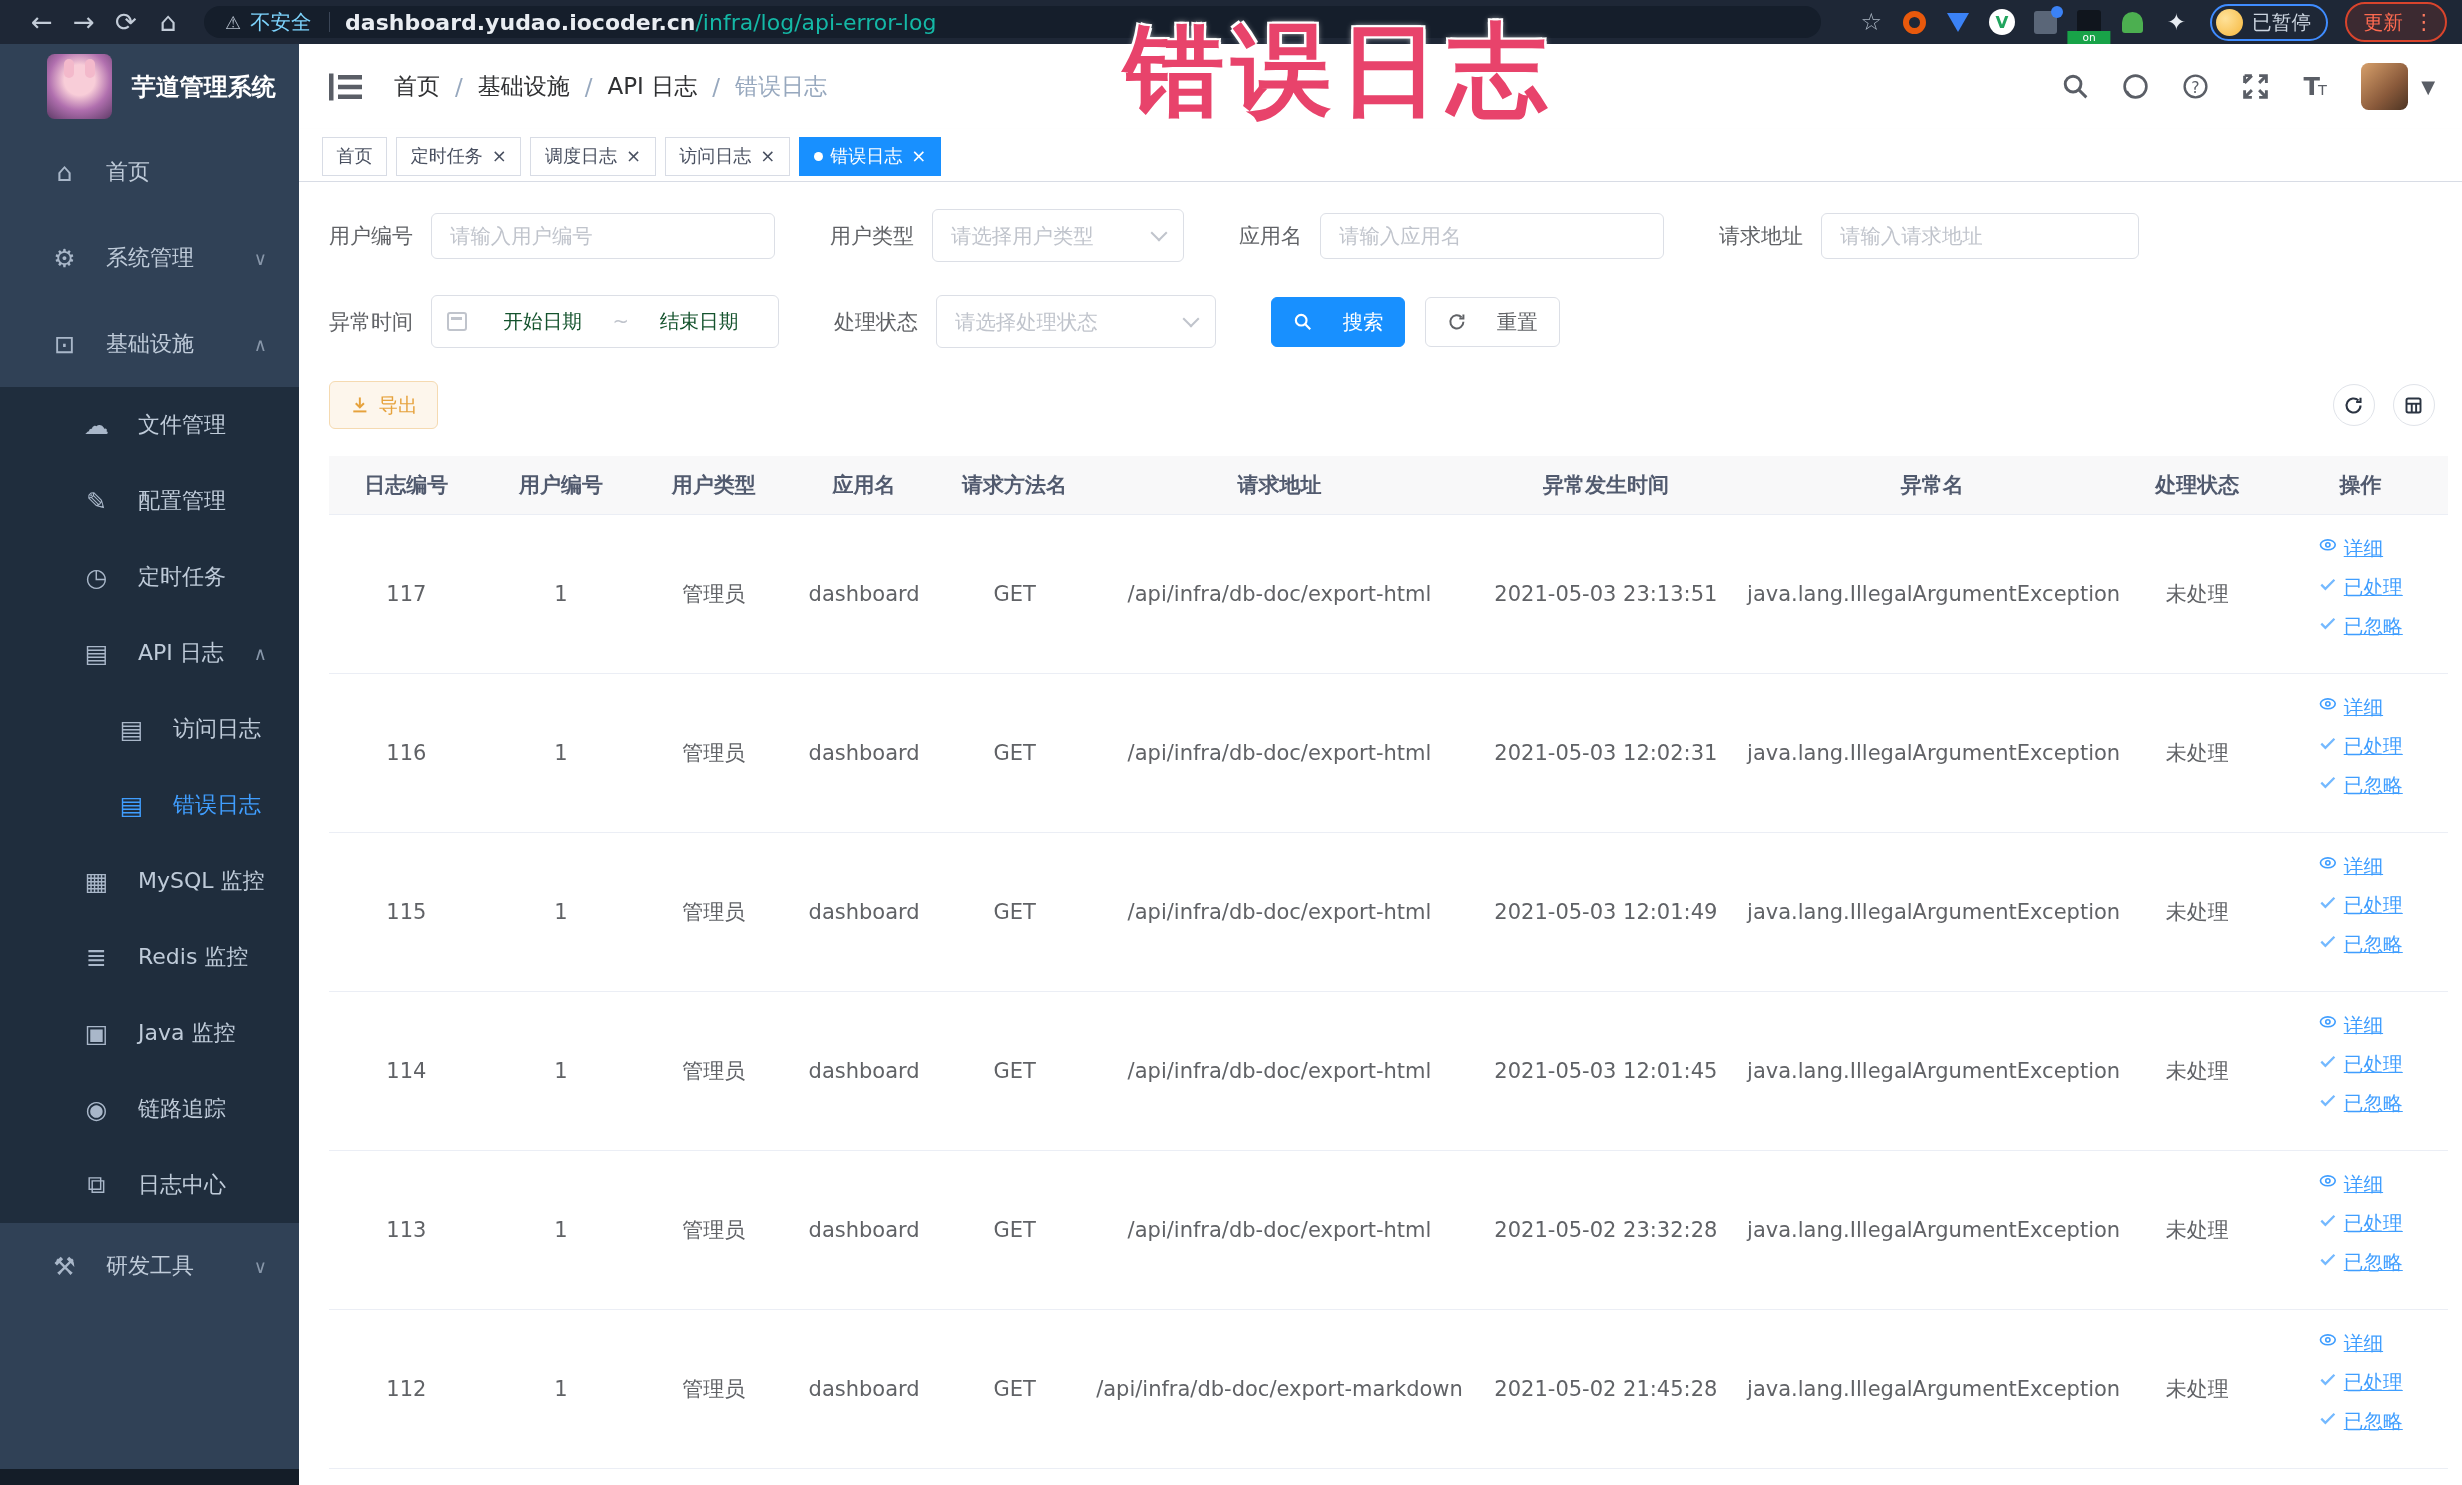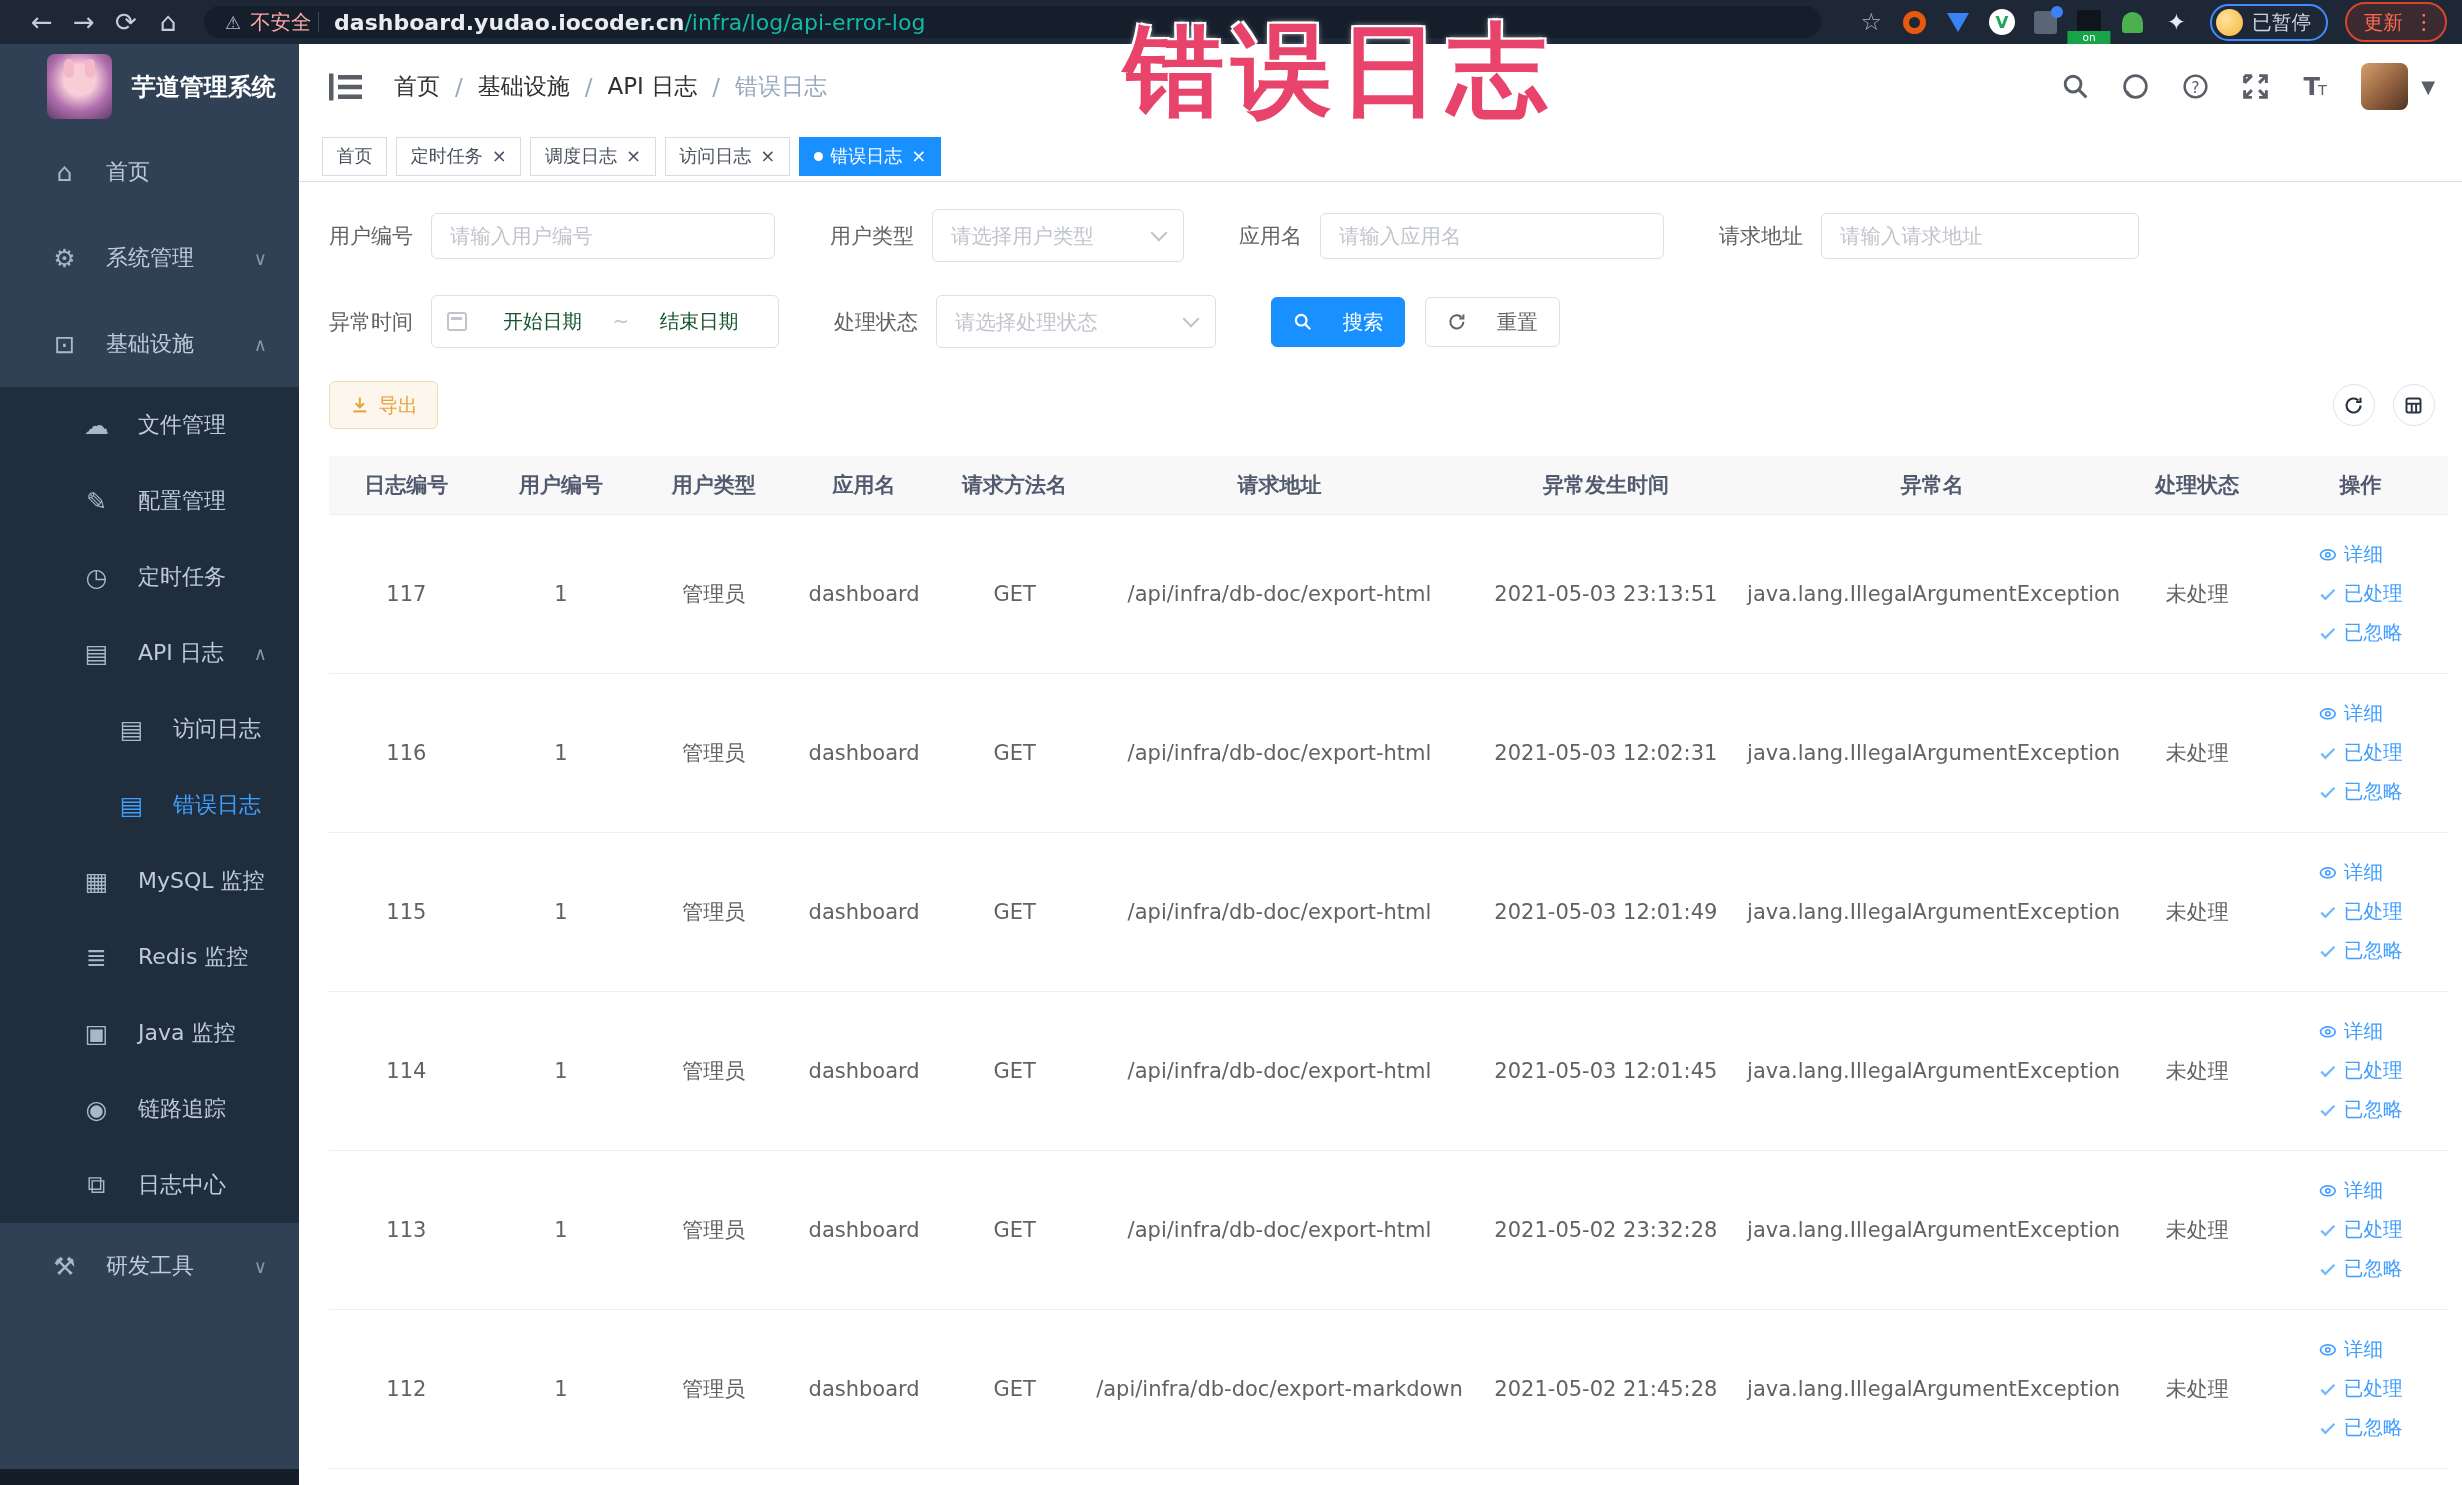--- a/index.html
+++ b/index.html
@@ -4,21 +4,21 @@
 <style>
   * { box-sizing: border-box; margin: 0; padding: 0; }
   html,body { width: 2462px; height: 1486px; overflow: hidden; }
   body { font-family: "DejaVu Sans", "Liberation Sans", sans-serif; background: #fff; position: relative; }
 
   
   .browser-bar { height: 44px; background: #1e2736; display: flex; align-items: center; padding: 0 15px 0 21px; color: #cfd6e0; }
   .nav-ico { font-size: 26px; color: #c3ccd8; width: 42px; text-align: center; cursor: pointer; flex: 0 0 auto; }
   .url-pill { flex: 1 1 auto; height: 32px; border-radius: 16px; background: #151e2b; display: flex; align-items: center; margin: 0 23px 0 15px; padding: 0 21px; min-width: 0; }
   .warn-ico { font-size: 18px; color: #b8c2cf; margin-right: 9px; }
-  .sec-label { font-size: 20.4px; color: #fca5a5; margin-right: 7px; }
+  .sec-label { font-size: 20.4px; color: #7dd3fc; margin-right: 18px; }
   .pill-div { width: 0.8px; height: 19.7px; background: #3a4556; margin-right: 15px; }
   .url-domain { font-size: 22px; font-weight: bold; color: #e9edf2; white-space: nowrap; }
   .url-path { font-size: 22px; color: #14b8a6; white-space: nowrap; }
   .br-right { display: flex; align-items: center; flex: 0 0 auto; }
   .ext-ico { width: 33px; height: 33px; display: flex; align-items: center; justify-content: center; margin-left: 10.6px; cursor: pointer; position: relative; }
   .dot-orange { width: 23px; height: 23px; border-radius: 50%; border: 6px solid #e8590c; }
   .shield-blue { width: 0; height: 0; border-left: 11.4px solid transparent; border-right: 11.4px solid transparent; border-top: 19.7px solid #3b82f6; }
   .circ-green { width: 26px; height: 26px; border-radius: 50%; background: #fff; display:flex; align-items:center; justify-content:center; color:#21a55e; font-size: 16.7px; font-weight: bold; }
   .grid-ext { width: 23px; height: 23px; background: linear-gradient(#5a6678,#5a6678); position: relative; border-radius: 3px; }
   .grid-ext::after { content:""; position:absolute; right:-6px; top:-4.5px; width: 12px; height: 12px; border-radius: 50%; background:#3b82f6; }
@@ -108,21 +108,21 @@
   .btn-export svg { width: 19.7px; height: 19.7px; margin-right: 9px; }
   .tool-circles { margin-left: auto; display: flex; align-items: center; padding-right: 13.6px; }
   .circle-btn { width: 42px; height: 42px; border-radius: 50%; border: 1.5px solid #e0e3e9; background: #fff; display: flex; align-items: center; justify-content: center; margin-left: 18px; cursor: pointer; color: #2b3442; }
   .circle-btn svg { width: 21px; height: 21px; }
 
   
   table.grid { width: 100%; border-collapse: collapse; table-layout: fixed; margin-top: 27px; }
   .grid th { height: 58px; background: #f8f8f9; color: #515a6e; font-size: 21px; font-weight: bold; text-align: center; border-bottom: 1.5px solid #ebeef5; padding: 0 4.5px; white-space: nowrap; overflow: hidden; }
   .grid td { height: 159px; text-align: center; color: #606266; font-size: 21px; border-bottom: 1.5px solid #ebeef5; padding: 0 4.5px; white-space: nowrap; overflow: hidden; }
   .actions-wrap { display: inline-flex; flex-direction: column; align-items: flex-start; }
-  .action-link { display: inline-flex; align-items: center; color: #409eff; font-size: 19.7px; height: 39px; cursor: pointer; }
+  .action-link { display: inline-flex; color: #409eff; font-size: 19.7px; height: 39px; cursor: pointer; text-decoration: underline; }
   .action-link svg { width: 19.7px; height: 19.7px; margin-right: 6px; flex: 0 0 auto; }
 
   
   .win-scrollbar { position: absolute; right: 0; top: 44px; bottom: 0; width: 10.6px; background: #0d1420; cursor: pointer; }
   .win-scrollbar .thumb { position: absolute; top: 3px; left: 1.5px; width: 7.6px; height: 227px; border-radius: 3.8px; background: #2a3441; }
 </style>
 </head>
 <body>
 
 <div class="browser-bar">

